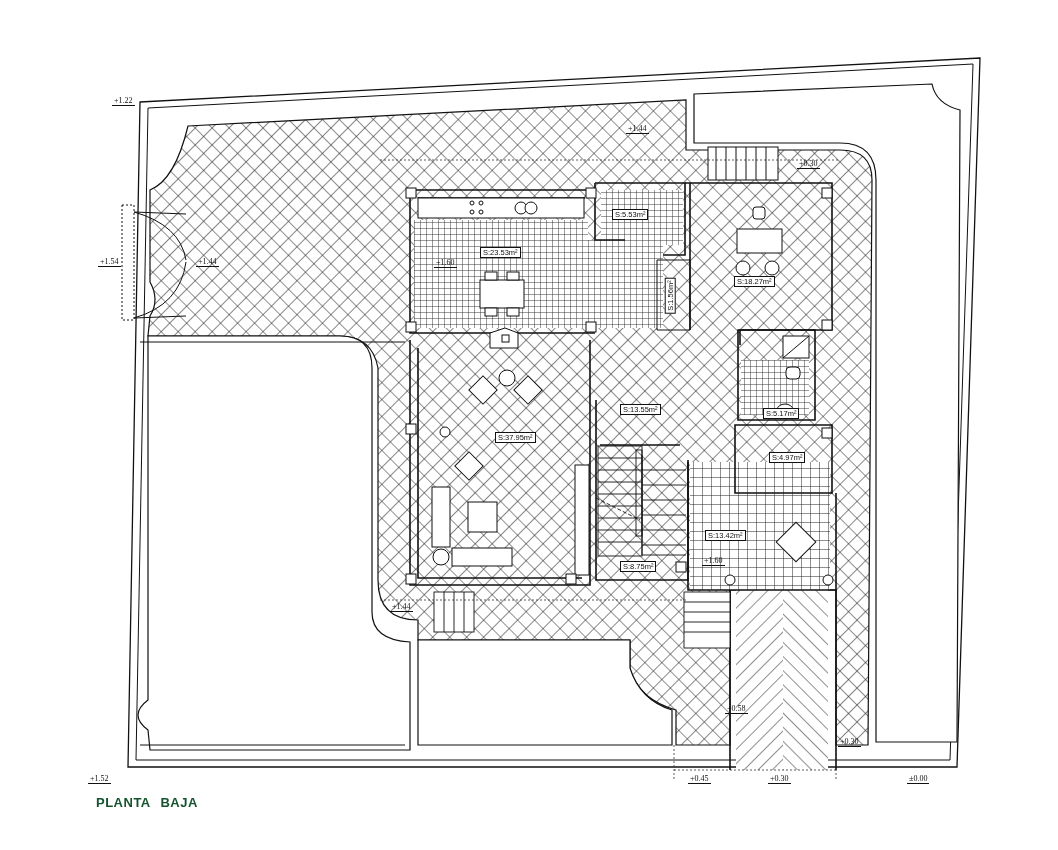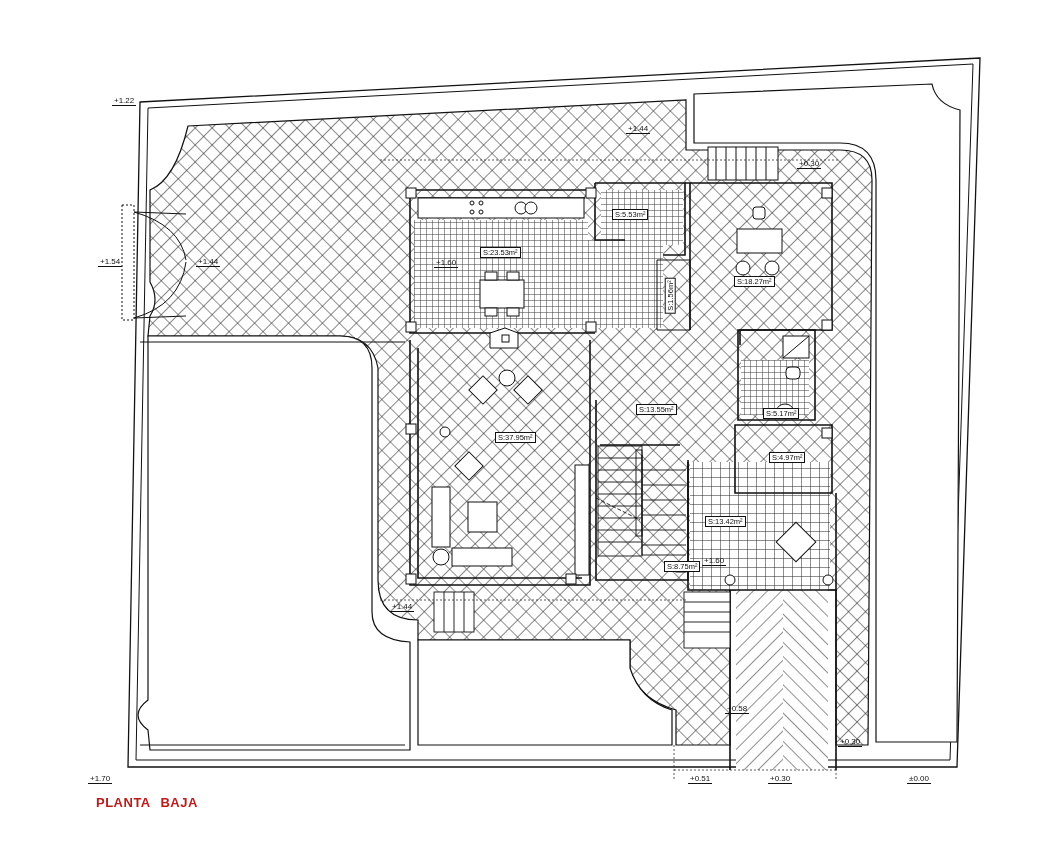--- a/index.html
+++ b/index.html
@@ -1,21 +1,21 @@
 <!DOCTYPE html>
 <html><head>
 <meta charset="utf-8">
 <style>
   html,body{margin:0;padding:0;background:#fff;}
   body{width:1058px;height:850px;overflow:hidden;position:relative;font-family:"Liberation Sans",sans-serif;}
   svg{position:absolute;left:0;top:0;}
   .lbl{position:absolute;font-family:"Liberation Sans",sans-serif;font-size:8px;color:#111;white-space:nowrap;line-height:9px;}
-  .lvl{border-bottom:1px solid #111;padding:0 2px;}
+  .lvl{border-bottom:1px solid #111;padding:0 2px;font-family:Liberation Serif, serif;}
   .area{border:1px solid #111;background:#fff;padding:0 2px;font-size:7.5px;}
-  .title{position:absolute;left:96px;top:795px;font-size:13px;font-weight:bold;letter-spacing:0.5px;word-spacing:6px;color:#b91c1c;font-family:"Liberation Sans",sans-serif;}
+  .title{position:absolute;left:96px;top:795px;font-size:13px;font-weight:bold;letter-spacing:0.5px;word-spacing:6px;color:#14532d;font-family:"Liberation Sans",sans-serif;}
 </style>
 </head>
 <body>
 
 <svg width="1058" height="850" viewBox="0 0 1058 850">
   <defs>
     <pattern id="cross" width="12" height="12" patternUnits="userSpaceOnUse" patternTransform="rotate(45)">
       <rect width="12" height="12" fill="#fff"></rect>
       <path d="M0 0 H12 M0 0 V12" stroke="#222" stroke-width="1.1"></path>
     </pattern>
@@ -186,29 +186,29 @@
 <div class="lbl lvl" style="left:112px;top:96px">+1.22</div>
 <div class="lbl lvl" style="left:98px;top:257px">+1.54</div>
 <div class="lbl lvl" style="left:196px;top:257px">+1.44</div>
 <div class="lbl lvl" style="left:626px;top:124px">+1.44</div>
 <div class="lbl lvl" style="left:797px;top:159px">+0.30</div>
 <div class="lbl lvl" style="left:434px;top:258px">+1.60</div>
 <div class="lbl lvl" style="left:702px;top:556px">+1.60</div>
 <div class="lbl lvl" style="left:390px;top:602px">+1.44</div>
 <div class="lbl lvl" style="left:725px;top:704px">+0.58</div>
 <div class="lbl lvl" style="left:838px;top:737px">+0.30</div>
-<div class="lbl lvl" style="left:688px;top:774px">+0.51</div>
+<div class="lbl lvl" style="left:688px;top:774px">+0.45</div>
 <div class="lbl lvl" style="left:768px;top:774px">+0.30</div>
 <div class="lbl lvl" style="left:907px;top:774px">±0.00</div>
-<div class="lbl lvl" style="left:88px;top:774px">+1.70</div>
+<div class="lbl lvl" style="left:88px;top:774px">+1.52</div>
 
 <div class="lbl area" style="left:480px;top:247px">S:23.53m²</div>
 <div class="lbl area" style="left:612px;top:209px">S:5.53m²</div>
 <div class="lbl area" style="left:652px;top:290px;transform:rotate(-90deg);">S:1.56m²</div>
 <div class="lbl area" style="left:734px;top:276px">S:18.27m²</div>
 <div class="lbl area" style="left:763px;top:408px">S:5.17m²</div>
-<div class="lbl area" style="left:636px;top:404px">S:13.55m²</div>
+<div class="lbl area" style="left:620px;top:404px">S:13.55m²</div>
 <div class="lbl area" style="left:495px;top:432px">S:37.95m²</div>
 <div class="lbl area" style="left:769px;top:452px">S:4.97m²</div>
-<div class="lbl area" style="left:705px;top:516px">S:13.42m²</div>
-<div class="lbl area" style="left:664px;top:561px">S:8.75m²</div>
+<div class="lbl area" style="left:705px;top:530px">S:13.42m²</div>
+<div class="lbl area" style="left:620px;top:561px">S:8.75m²</div>
 
 <div class="title">PLANTA BAJA</div>
 
 </body></html>

